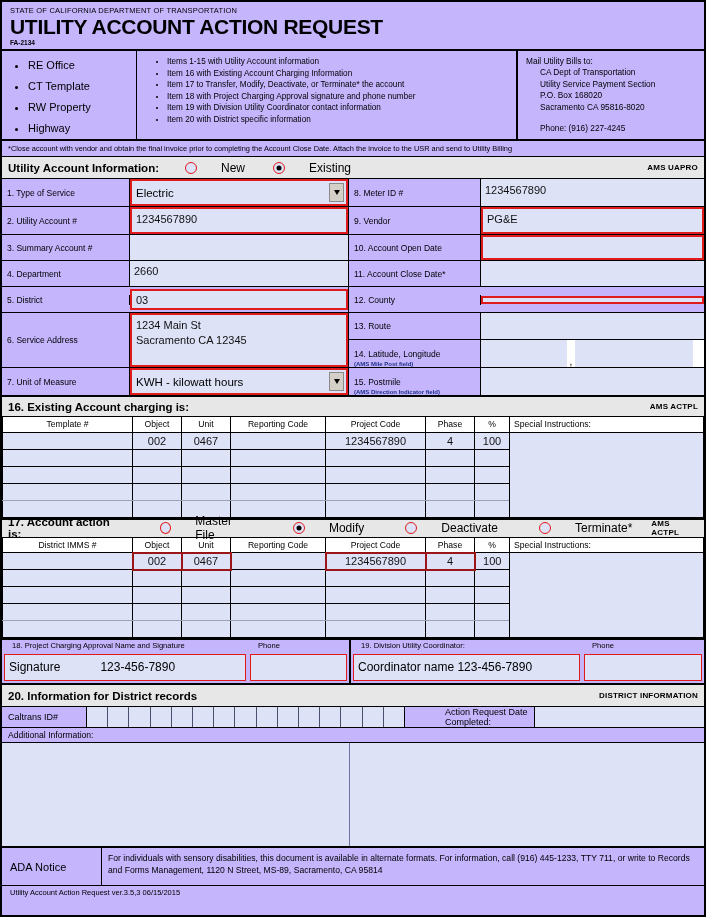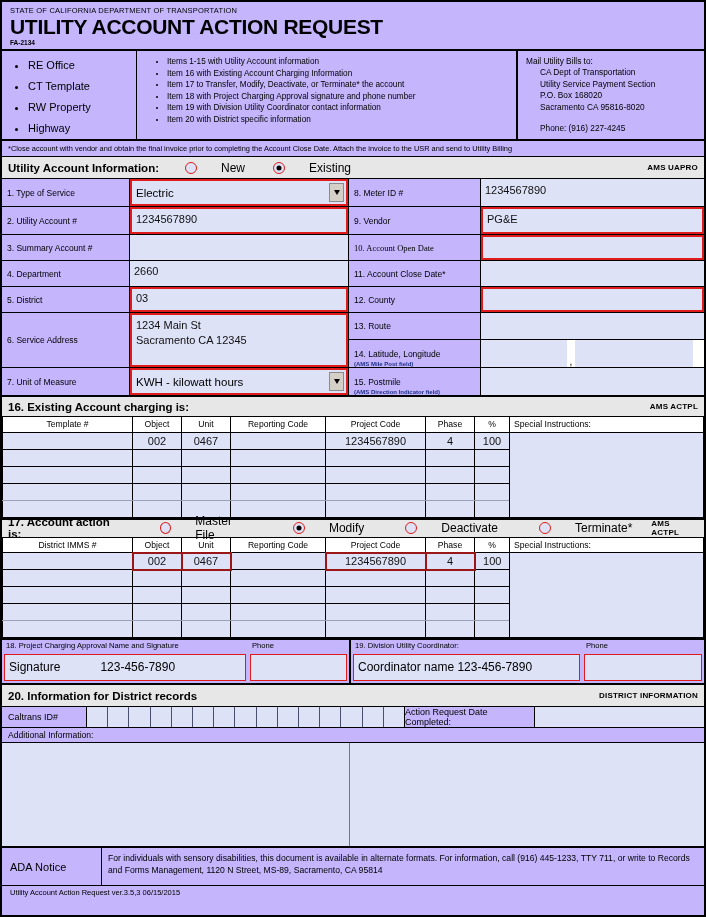--- a/index.html
+++ b/index.html
@@ -70,31 +70,31 @@
   table.chg{width:100%;border-collapse:collapse;table-layout:fixed;}
   table.chg th{font-size:8.6px;font-weight:normal;border:1px solid #000;border-top:none;height:15px;background:#fff;}
   table.chg th.si{text-align:left;padding-left:4px;}
   table.chg td{border:1px solid #000;background:#dde2f7;height:17px;font-size:11px;text-align:center;color:#111;}
   table.chg td.si{border-left:1px solid #000;}
   .greyline{border-bottom:1px solid #9aa0b5 !important;}
 
   
   .sigrow{display:flex;border-top:2px solid #000;border-bottom:2px solid #000;height:47px;}
   .sigcell{position:relative;}
-  .sigcell .cap{position:absolute;top:1px;left:4px;font-size:7.6px;}
+  .sigcell .cap{position:absolute;top:1px;left:10px;font-size:7.6px;}
   .sigcell .box{position:absolute;left:2px;right:2px;bottom:2px;top:14px;background:#dde2f7;border:1.6px solid #e01b1b;}
   .sigcell .box .v{font-size:12px;padding:5px 0 0 4px;white-space:pre;}
 
   
   .idrow{display:flex;height:21px;border-bottom:1px solid #000;}
   .idlbl{width:85px;border-right:1px solid #000;display:flex;align-items:center;padding-left:6px;font-size:9px;}
   .idboxes{display:flex;width:318px;}
   .idboxes div{flex:1;border-right:1px solid #4a4f6e;background:#dde2f7;}
   .idboxes div:last-child{border-right:1px solid #000;}
-  .ardc{flex:1;display:flex;align-items:center;justify-content:flex-end;padding-right:6px;font-size:9px;}
+  .ardc{flex:1;display:flex;align-items:center;justify-content:flex-end;padding-right:6px;font-size:9px;padding-left:40px;}
   .ardval{width:170px;background:#dde2f7;border-left:1px solid #000;}
 
   .addinfo-lbl{font-size:8.6px;padding:2px 0 2px 6px;}
   .addinfo{display:flex;height:106px;border-top:1px solid #000;border-bottom:2px solid #000;}
   .addinfo .p1{width:348px;background:#dde2f7;border-right:1px solid #6d74a0;}
   .addinfo .p2{flex:1;background:#dde2f7;}
 
   .ada{display:flex;border-bottom:1px solid #000;height:38px;}
   .ada .l{width:100px;border-right:1px solid #000;display:flex;align-items:center;padding-left:8px;font-size:11px;}
   .ada .r{flex:1;padding:4px 6px;font-size:8.6px;line-height:12px;}
@@ -191,21 +191,21 @@
 
       <div class="grow" style="height:26px;">
         <div class="gname l lbl">4. Department</div>
         <div class="gval">
           <div class="fld" style="height:100%;">
             <div class="valtext" style="padding-top:4px;">2660</div>
           </div>
         </div>
       </div>
 
-      <div class="grow" style="height:26px;">
+      <div class="grow" style="height:26px;align-items:center;">
         <div class="gname l lbl">5. District</div>
         <div class="gval">
           <div class="fld redbox" style="height:100%;">
             <div class="valtext" style="padding-top:3px;">03</div>
           </div>
         </div>
       </div>
 
       <div class="grow" style="height:55px;">
         <div class="gname l lbl">6. Service Address</div>
@@ -241,37 +241,37 @@
 
       <div class="grow" style="height:28px;">
         <div class="gname r lbl">9. Vendor</div>
         <div class="gval">
           <div class="fld redbox" style="height:100%;">
             <div class="valtext" style="padding-top:4px;">PG&amp;E</div>
           </div>
         </div>
       </div>
 
-      <div class="grow" style="height:26px;font-family:Liberation Serif, serif;">
+      <div class="grow" style="height:26px;">
         <div class="gname r lbl">10. Account Open Date</div>
         <div class="gval">
           <div class="fld redbox" style="height:100%;">
             <div class="valtext"></div>
           </div>
         </div>
       </div>
 
       <div class="grow" style="height:26px;">
         <div class="gname r lbl">11. Account Close Date*</div>
         <div class="gval fld">
           <div class="valtext"></div>
         </div>
       </div>
 
-      <div class="grow" style="height:26px;">
+      <div class="grow" style="height:26px;align-items:center;">
         <div class="gname r lbl">12. County</div>
         <div class="gval">
           <div class="fld redbox" style="height:100%;">
             <div class="valtext"></div>
           </div>
         </div>
       </div>
 
       <div class="grow" style="height:27px;">
         <div class="gname r lbl">13. Route</div>

